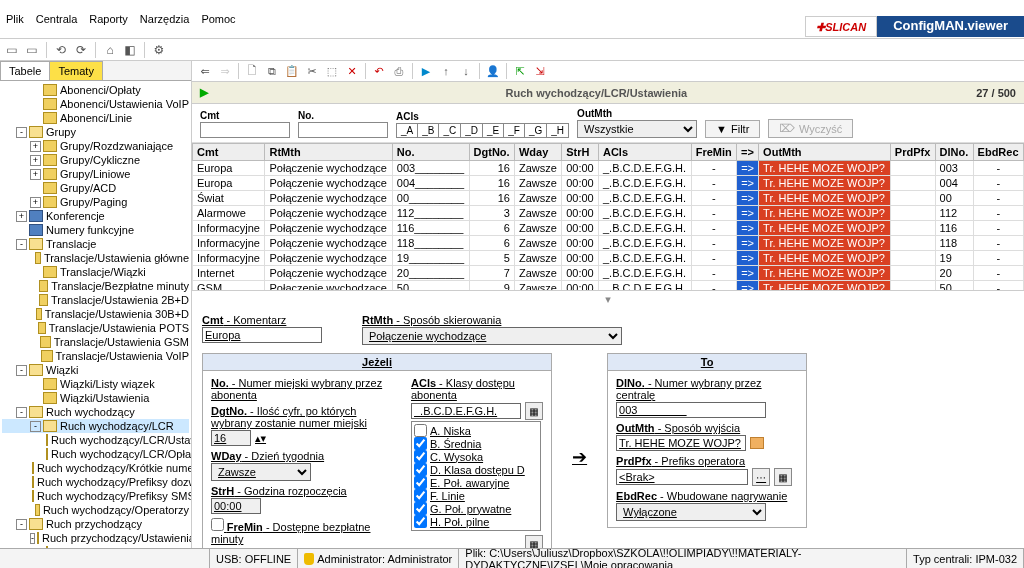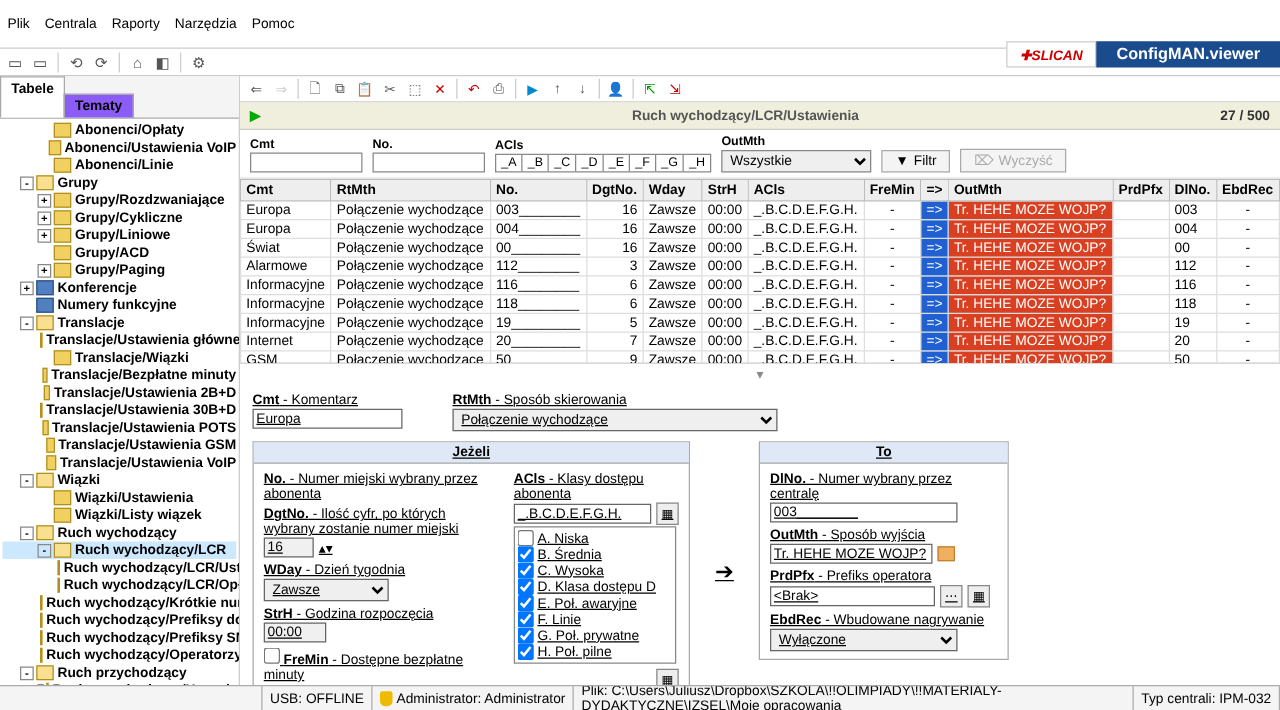--- a/index.html
+++ b/index.html
@@ -1,29 +1,29 @@
 <!DOCTYPE html>
 <html><head>
 <meta charset="utf-8">
 <style>
 * { box-sizing: border-box; margin: 0; padding: 0; font-family: Tahoma, Arial, sans-serif; font-size: 11px; }
 body { width: 1024px; height: 568px; background: #fff; overflow: hidden; position: relative; }
 .menubar { display: flex; gap: 12px; padding: 13px 6px; border-bottom: 1px solid #ccc; }
 .menubar span { cursor: default; }
-.titlebar { position: absolute; top: 33px; right: 0; display: flex; }
+.titlebar { position: absolute; top: 16px; right: 0; display: flex; }
 .brand { background: #fff; color: #cc0000; font-weight: bold; font-style: italic; padding: 2px 10px; border: 1px solid #ccc; font-size: 13px; }
 .apptitle { background: #1a4b8c; color: #fff; padding: 2px 16px; font-weight: bold; font-size: 13px; }
 .toolbar { display: flex; gap: 4px; padding: 2px 4px; border-bottom: 1px solid #ccc; align-items: center; height: 22px; }
 .toolbar .sep { width: 1px; height: 16px; background: #ccc; margin: 0 2px; }
 .toolbar .tb { width: 16px; height: 16px; display: inline-flex; align-items: center; justify-content: center; font-size: 12px; color: #555; }
 .main { display: flex; height: 505px; }
-.left { width: 192px; border-right: 1px solid #ccc; display: flex; flex-direction: column; font-weight: bold; }
+.left { width: 192px; border-right: 1px solid #ccc; display: flex; flex-direction: column; }
 .tabs { display: flex; border-bottom: 1px solid #aaa; background: #f4f4f4; }
 .tab { padding: 3px 8px; border: 1px solid #aaa; border-bottom: none; background: #fff; margin-right: -1px; }
-.tab.inactive { background: #8b5cf6; margin-top: 14px; }
+.tab.inactive { background: #fde047; }
 .tree { flex: 1; overflow: auto; padding: 2px; }
 .tree-item { display: flex; align-items: center; padding: 1px 0; white-space: nowrap; }
 .tree-item .exp { width: 11px; height: 11px; border: 1px solid #888; margin-right: 2px; text-align: center; line-height: 9px; font-size: 9px; cursor: pointer; }
 .tree-item .noexp { width: 11px; margin-right: 2px; }
 .tree-item .icon { width: 14px; height: 12px; margin-right: 3px; background: #f0d060; border: 1px solid #b09020; }
 .tree-item .icon.open { background: #f8e090; }
 .tree-item .icon.blue { background: #5080c0; border-color: #305080; }
 .tree-item.sel { background: #cce8ff; }
 .ind1 { padding-left: 14px; } .ind2 { padding-left: 28px; } .ind3 { padding-left: 42px; }
 .right { flex: 1; display: flex; flex-direction: column; overflow: hidden; }
@@ -207,26 +207,26 @@
           <span>Translacje/Ustawienia VoIP</span>
         </div>
         <div class="tree-item ind1">
           <span class="exp">-</span>
           <span class="icon open"></span>
           <span>Wiązki</span>
         </div>
         <div class="tree-item ind2">
           <span class="noexp"></span>
           <span class="icon "></span>
+          <span>Wiązki/Listy wiązek</span>
+        </div>
+        <div class="tree-item ind2">
+          <span class="noexp"></span>
+          <span class="icon "></span>
           <span>Wiązki/Ustawienia</span>
-        </div>
-        <div class="tree-item ind2">
-          <span class="noexp"></span>
-          <span class="icon "></span>
-          <span>Wiązki/Listy wiązek</span>
         </div>
         <div class="tree-item ind1">
           <span class="exp">-</span>
           <span class="icon open"></span>
           <span>Ruch wychodzący</span>
         </div>
         <div class="tree-item ind2 sel">
           <span class="exp">-</span>
           <span class="icon open"></span>
           <span>Ruch wychodzący/LCR</span>

